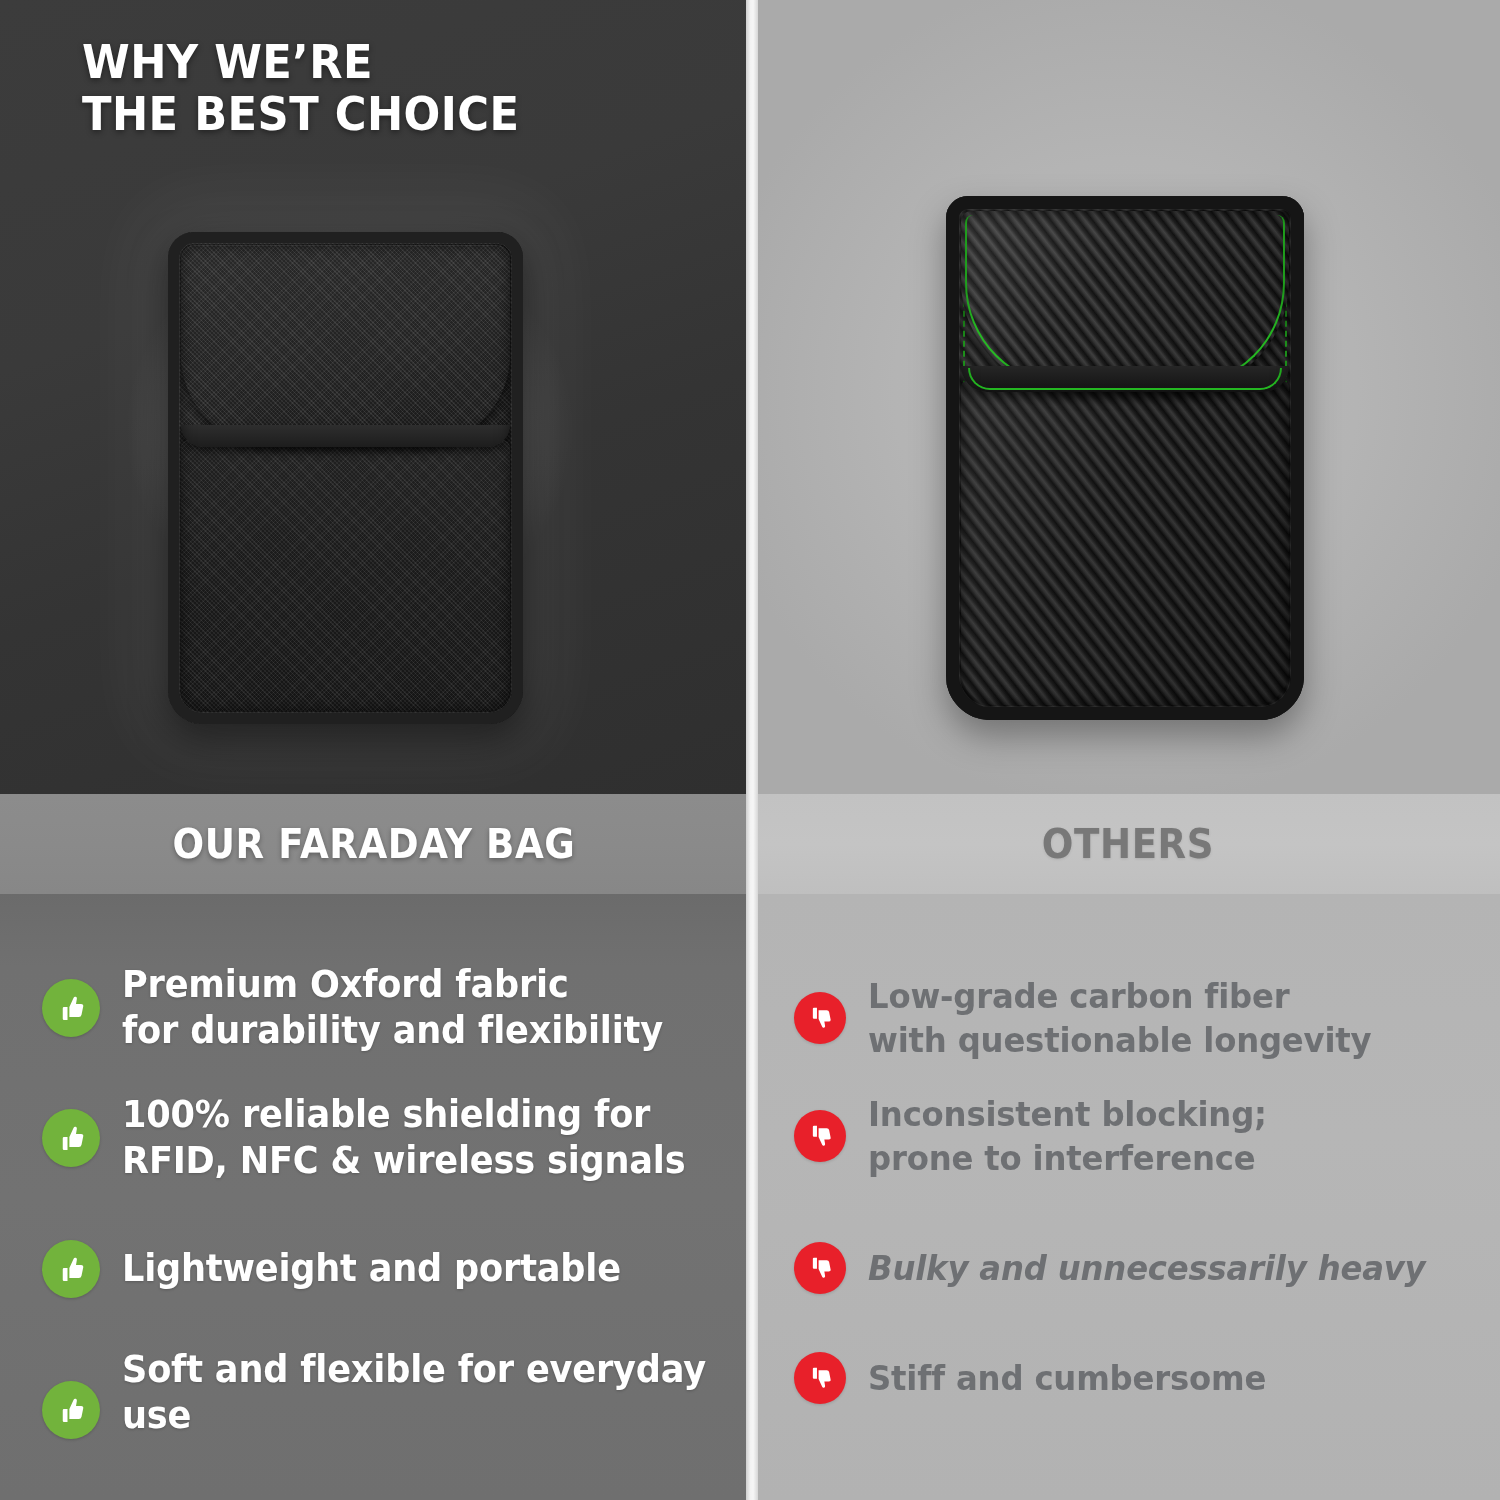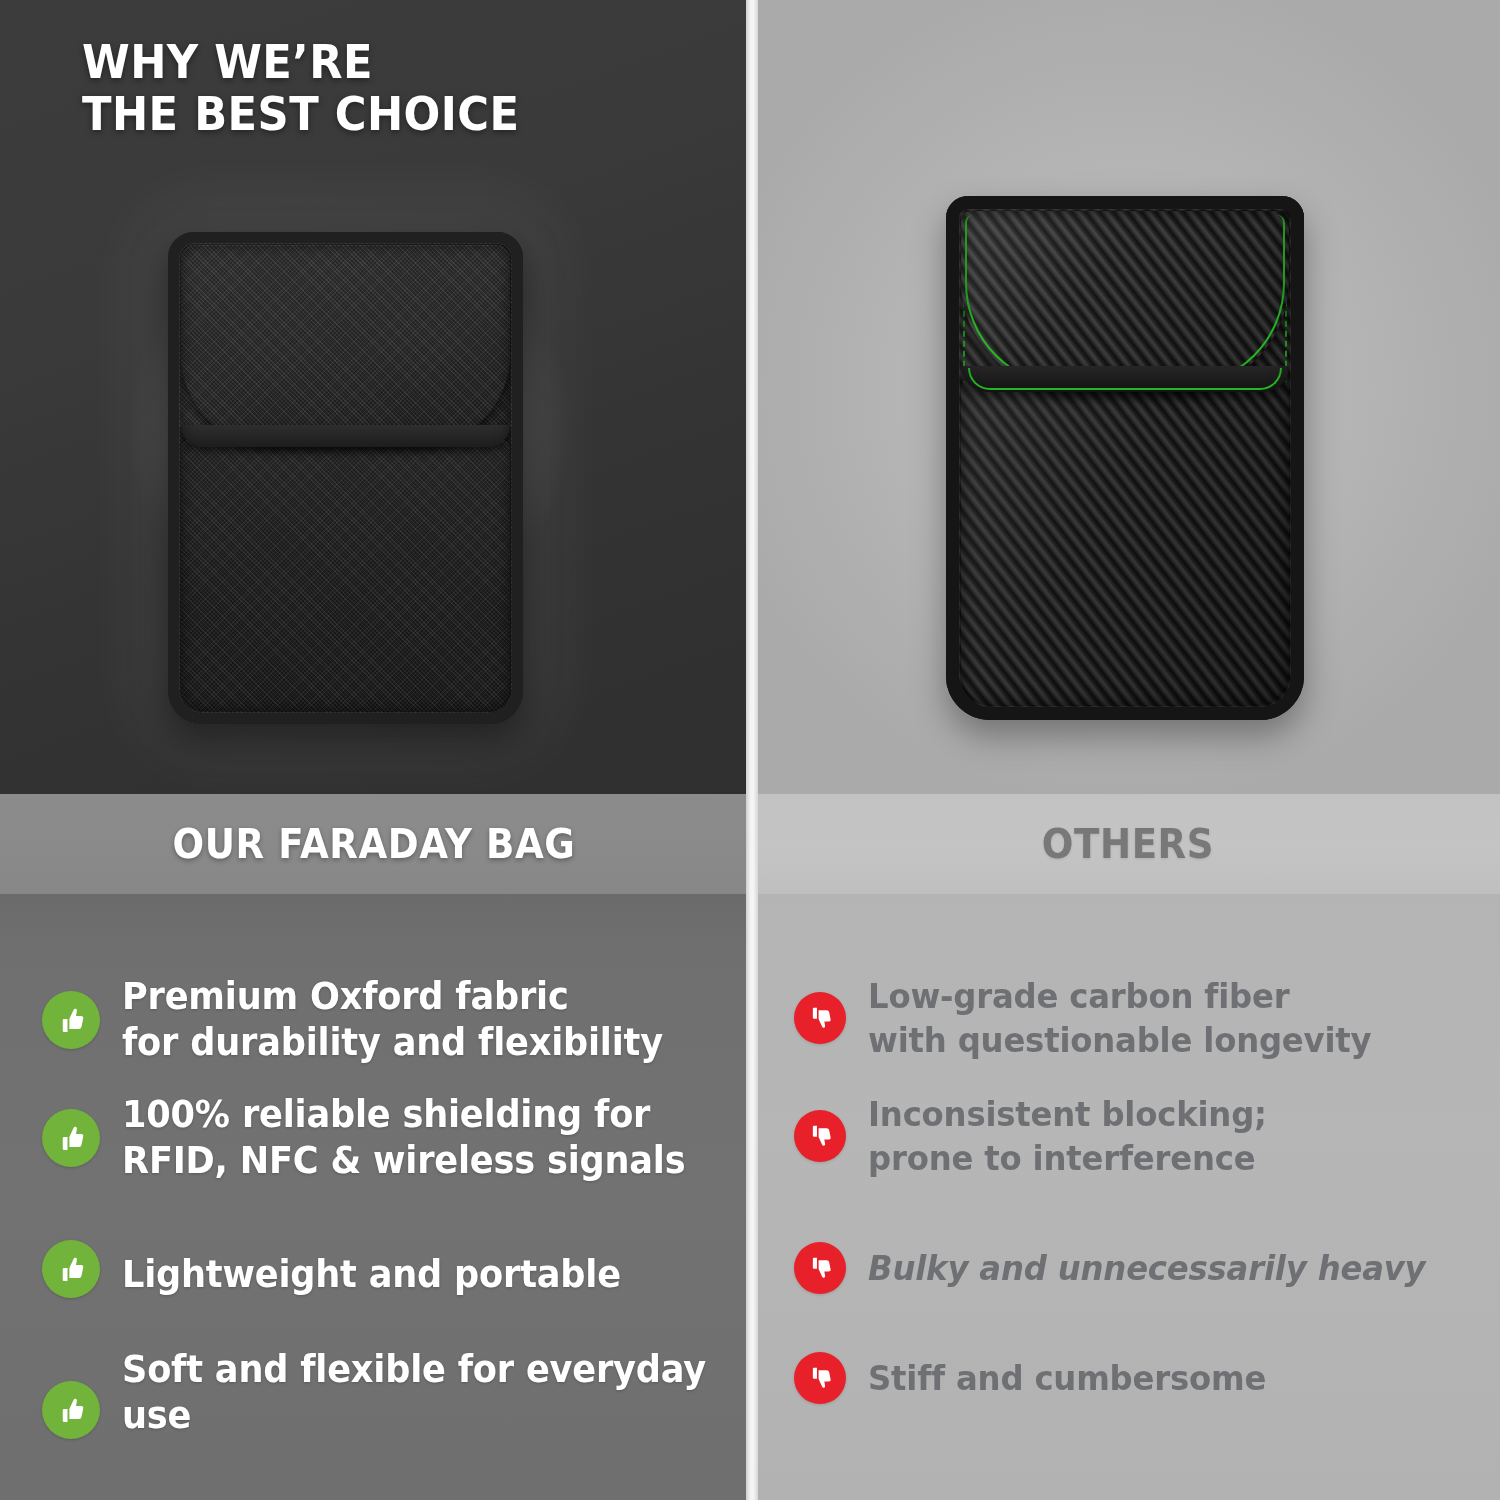--- a/index.html
+++ b/index.html
@@ -266,41 +266,41 @@
       <div class="flap-edge"></div>
       <div class="piping"></div>
     </div>
 
     <div class="band-title ours">
       <span>OUR FARADAY BAG</span>
     </div>
 
     <div class="bullets left">
 
-      <div class="bullet-row" style="left:42px; top:16px;">
+      <div class="bullet-row" style="left:42px; top:4px;">
         <div class="badge badge-up">
           <svg width="30" height="30" viewBox="0 0 24 24" aria-hidden="true">
             <path fill="#ffffff" d="M9.2 21.5H6.4a1 1 0 0 1-1-1v-8.3a1 1 0 0 1 1-1h2.8v10.3zM10.7 11.1l3.4-7.4a1.4 1.4 0 0 1 2.6.9l-.7 4.2h4.1a1.7 1.7 0 0 1 1.66 2.06l-1.35 6.6a2.2 2.2 0 0 1-2.16 1.74h-7.55V11.1z"></path>
           </svg>
         </div>
         <div class="bullet-text" style="margin-left:22px;">Premium Oxford fabric
 for durability and flexibility</div>
       </div>
 
       <div class="bullet-row" style="left:42px; top:134px;">
         <div class="badge badge-up">
           <svg width="30" height="30" viewBox="0 0 24 24" aria-hidden="true">
             <path fill="#ffffff" d="M9.2 21.5H6.4a1 1 0 0 1-1-1v-8.3a1 1 0 0 1 1-1h2.8v10.3zM10.7 11.1l3.4-7.4a1.4 1.4 0 0 1 2.6.9l-.7 4.2h4.1a1.7 1.7 0 0 1 1.66 2.06l-1.35 6.6a2.2 2.2 0 0 1-2.16 1.74h-7.55V11.1z"></path>
           </svg>
         </div>
         <div class="bullet-text" style="margin-left:22px;">100% reliable shielding for
 RFID, NFC &amp; wireless signals</div>
       </div>
 
-      <div class="bullet-row" style="left:42px; top:282px;align-items:flex-end;">
+      <div class="bullet-row" style="left:42px; top:282px;">
         <div class="badge badge-up">
           <svg width="30" height="30" viewBox="0 0 24 24" aria-hidden="true">
             <path fill="#ffffff" d="M9.2 21.5H6.4a1 1 0 0 1-1-1v-8.3a1 1 0 0 1 1-1h2.8v10.3zM10.7 11.1l3.4-7.4a1.4 1.4 0 0 1 2.6.9l-.7 4.2h4.1a1.7 1.7 0 0 1 1.66 2.06l-1.35 6.6a2.2 2.2 0 0 1-2.16 1.74h-7.55V11.1z"></path>
           </svg>
         </div>
         <div class="bullet-text" style="margin-left:22px;">Lightweight and portable</div>
       </div>
 
       <div class="bullet-row" style="left:42px; top:389px;align-items:flex-end;">
         <div class="badge badge-up">

